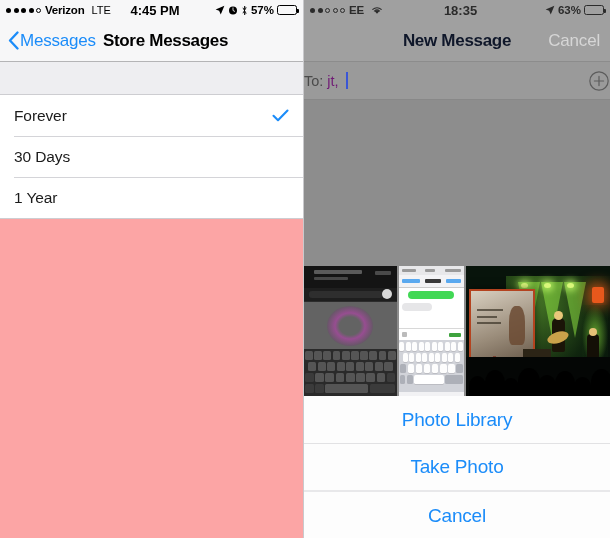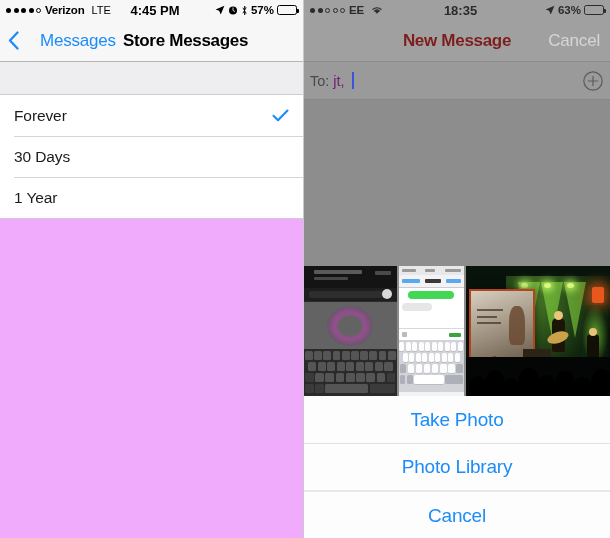--- a/index.html
+++ b/index.html
@@ -5,21 +5,21 @@
   html,body{margin:0;padding:0;}
   body{
     width:610px;height:538px;overflow:hidden;
     font-family:"Liberation Sans", sans-serif;
     background:#ffffff;
     -webkit-font-smoothing:antialiased;
   }
   .screens{display:flex;width:610px;height:538px;}
 
   
-  .phone-left{width:303px;height:538px;position:relative;background:#f0abfc;}
+  .phone-left{width:303px;height:538px;position:relative;background:#fca5a5;}
   .statusbar{
     height:20px;display:flex;align-items:center;
     font-size:11.5px;font-weight:bold;color:#000;
     background:#f7f7f8;padding:0 6px;position:relative;
   }
   .sb-left{display:flex;align-items:center;gap:4px;}
   .sb-dots{display:flex;align-items:center;gap:2.5px;}
   .dot{width:5px;height:5px;border-radius:50%;background:#000;}
   .dot.empty{background:transparent;border:1px solid #000;width:3px;height:3px;}
   .sb-carrier{font-size:11.5px;font-weight:bold;letter-spacing:-0.2px;}
@@ -33,21 +33,21 @@
   }
   .batt::after{content:"";position:absolute;right:-3px;top:3px;width:2px;height:3.5px;background:#000;border-radius:0 1px 1px 0;}
   .batt-fill{height:100%;background:#000;border-radius:1px;}
   svg.gi{display:block;}
 
   .navbar{
     height:42px;background:#f7f7f8;border-bottom:1px solid #b4b4b6;
     display:flex;align-items:center;padding:0 8px;box-sizing:border-box;
   }
   .back-chevron{margin-right:1px;display:flex;align-items:center;}
-  .back-label{color:#1b8cf9;font-size:17px;letter-spacing:-0.2px;margin-left:20px;}
+  .back-label{color:#1b8cf9;font-size:17px;letter-spacing:-0.2px;}
   .nav-title{color:#000;font-size:17px;font-weight:bold;margin-left:7px;letter-spacing:-0.3px;}
 
   .list-gap{height:32px;background:#eeeef1;}
   .list{background:#ffffff;border-top:1px solid #cdcdd1;border-bottom:1px solid #cdcdd1;}
   .row{
     height:41px;display:flex;align-items:center;padding:15px 14px;
     box-sizing:border-box;position:relative;
   }
   .row + .row::before{
     content:"";position:absolute;left:14px;right:0;top:0;height:1px;background:#d4d4d8;
@@ -66,26 +66,26 @@
   .statusbar-r .dot.empty{background:transparent;border:1px solid #2b2b2b;}
   .statusbar-r .batt{border-color:#2b2b2b;}
   .statusbar-r .batt::after{background:#2b2b2b;}
   .statusbar-r .batt-fill{background:#2b2b2b;}
 
   .navbar-r{
     height:42px;background:#a0a0a0;border-bottom:1px solid #8c8c8c;
     display:flex;align-items:center;justify-content:center;position:relative;
     box-sizing:border-box;
   }
-  .nav-title-r{color:#7f1d1d;font-size:17px;font-weight:bold;letter-spacing:-0.3px;}
+  .nav-title-r{color:#0f172a;font-size:17px;font-weight:bold;letter-spacing:-0.3px;}
   .nav-cancel{position:absolute;right:10px;color:#d6d6d6;font-size:17px;letter-spacing:-0.2px;}
 
   .to-field{
     height:38px;background:#9a9a9a;border-bottom:1px solid #888;
-    display:flex;align-items:center;padding:0 6px;box-sizing:border-box;
+    display:flex;align-items:center;padding:0 0;box-sizing:border-box;
   }
   .to-label{color:#4a4a4a;font-size:14.5px;}
   .to-value{color:#701a75;font-size:14.5px;margin-left:4px;}
   .caret{width:2px;height:17px;background:#3a56d6;margin-left:7px;}
   .plus-btn{margin-left:auto;display:flex;align-items:center;}
 
   .msg-body{background:#8d8d8d;height:166px;}
 
   
   .photo-strip{height:130px;display:flex;background:#8d8d8d;gap:2px;}
@@ -448,20 +448,20 @@
             <div class="head" style="left:62%;width:20px;height:25px"></div>
             <div class="head" style="left:75%;width:17px;height:19px"></div>
             <div class="head" style="left:87%;width:21px;height:27px"></div>
           </div>
         </div>
       </div>
 
     </div>
 
     <div class="sheet">
+      <div class="sheet-btn">Photo Library</div>
       <div class="sheet-btn">Take Photo</div>
-      <div class="sheet-btn">Photo Library</div>
       <div class="sheet-gap"></div>
       <div class="sheet-btn">Cancel</div>
     </div>
 
   </div>
 </div>
 
 </body></html>

